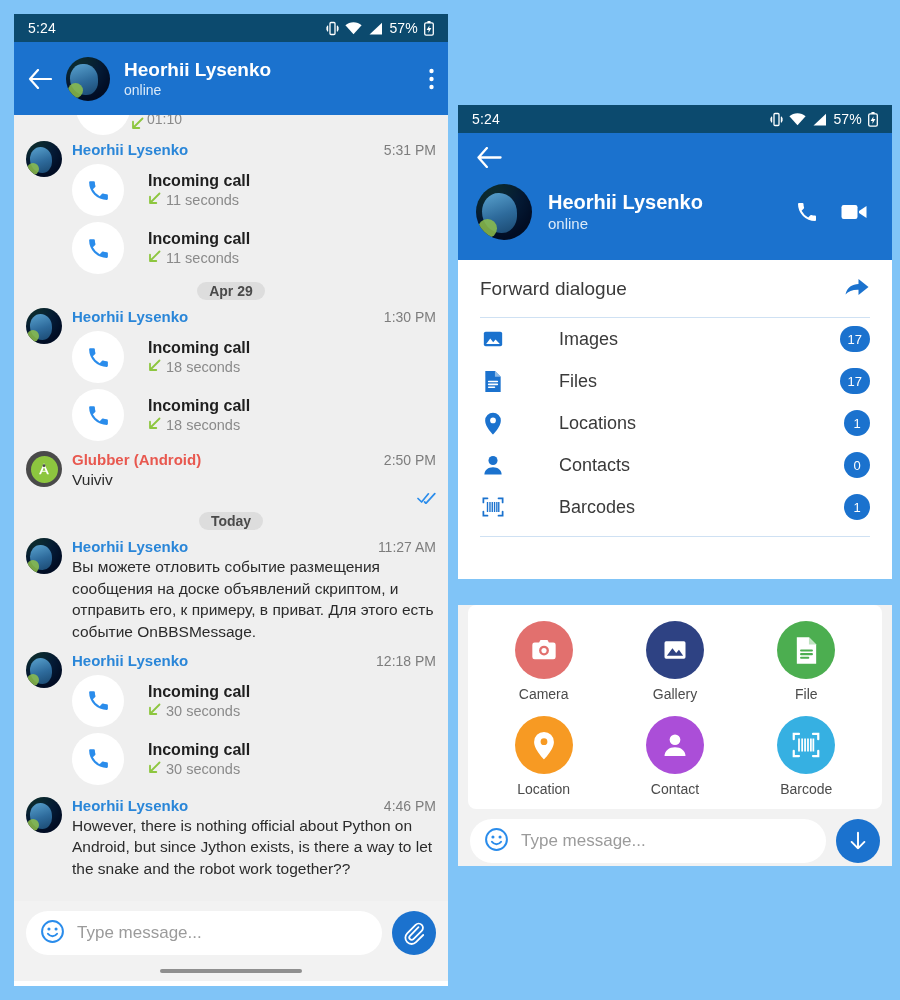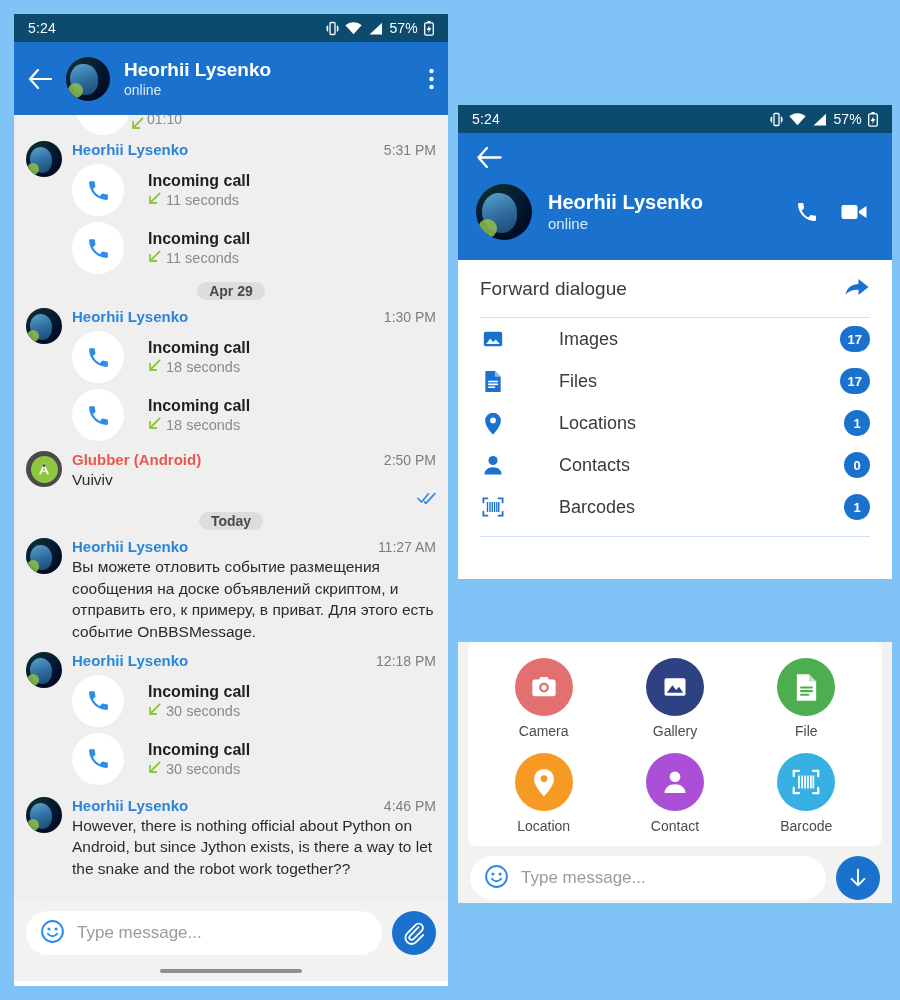--- a/index.html
+++ b/index.html
@@ -117,21 +117,21 @@
 
   
   .cardlist { background: #ffffff; padding: 0 22px; }
   .fwd { display: flex; align-items: center; height: 58px; border-bottom: 1px solid #cfe1f3; cursor: pointer; justify-content: flex-end; }
   .fwd-label { font-size: 19px; color: #3a3a3a; }
   .fwd .sp { margin-left: auto; }
   .lrow { display: flex; align-items: center; height: 42px; cursor: pointer; gap: 37px; }
   .lrow .li { width: 26px; display: flex; align-items: center; justify-content: center; flex: 0 0 26px; }
   .lrow .ll { font-size: 18px; color: #3a3a3a; margin-left: 16px; }
   .badge { margin-left: auto; min-width: 26px; height: 26px; border-radius: 13px; background: #1b72ce;
-           color: #fff; font-size: 13px; font-weight: 700; display: flex; align-items: center;
+           color: #fff; font-size: 13px; font-weight: 400; display: flex; align-items: center;
            justify-content: center; padding: 0 8px; }
   .listend { border-bottom: 1px solid #cfe1f3; margin-top: 8px; }
 
   
   .attachcard { background: #ffffff; border-radius: 8px; margin: 0 10px; padding: 16px 10px 12px; }
   .agrid { display: grid; grid-template-columns: repeat(3, 1fr); row-gap: 14px; }
   .acell { display: flex; flex-direction: column; align-items: center; cursor: pointer; }
   .acirc { width: 58px; height: 58px; border-radius: 50%; display: flex; align-items: center; justify-content: center; }
   .alabel { margin-top: 7px; font-size: 14px; color: #4b4b4b; }
 
@@ -547,21 +547,21 @@
             </svg>
         </span>
         <span class="ll">Barcodes</span>
         <span class="badge">1</span>
       </div>
 
       <div class="listend"></div>
     </div>
   </div>
 
-  <div class="panel" style="left:458px; top:605px; width:434px; height:261px; background:#f2f2f2;margin-top:37px;">
+  <div class="panel" style="left:458px; top:605px; width:434px; height:261px; background:#f2f2f2;">
 
     <div class="attachcard">
       <div class="agrid">
 
         <div class="acell">
           <span class="acirc" style="background:#e2706e;">
             <svg width="28" height="28" viewBox="0 0 24 24">
                 <path d="M9 3.5h6l1.2 2H20a2 2 0 0 1 2 2V18a2 2 0 0 1-2 2H4a2 2 0 0 1-2-2V7.5a2 2 0 0 1 2-2h3.8Z" fill="#fff"></path>
                 <circle cx="12" cy="12.5" r="4.2" fill="#e2706e"></circle>
                 <circle cx="12" cy="12.5" r="2.2" fill="#fff"></circle>

